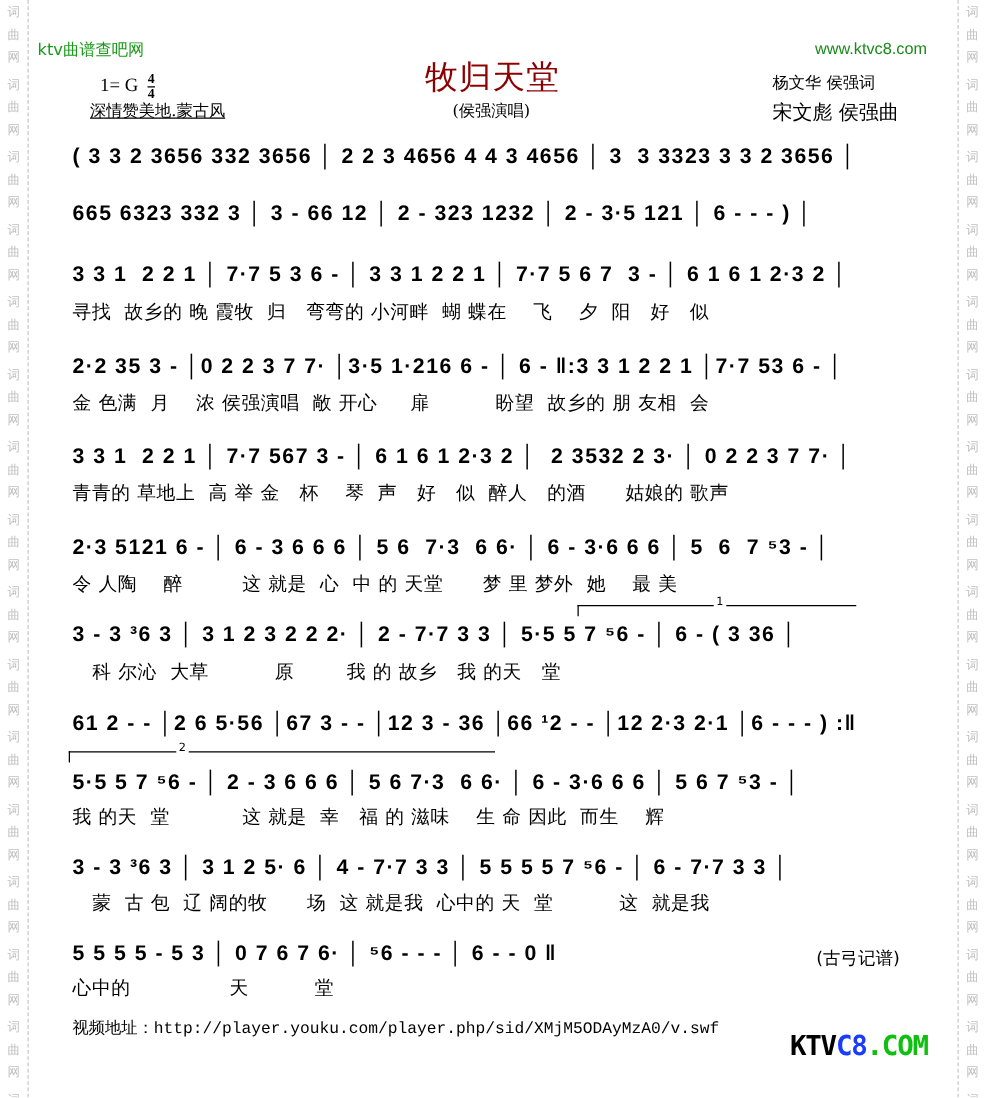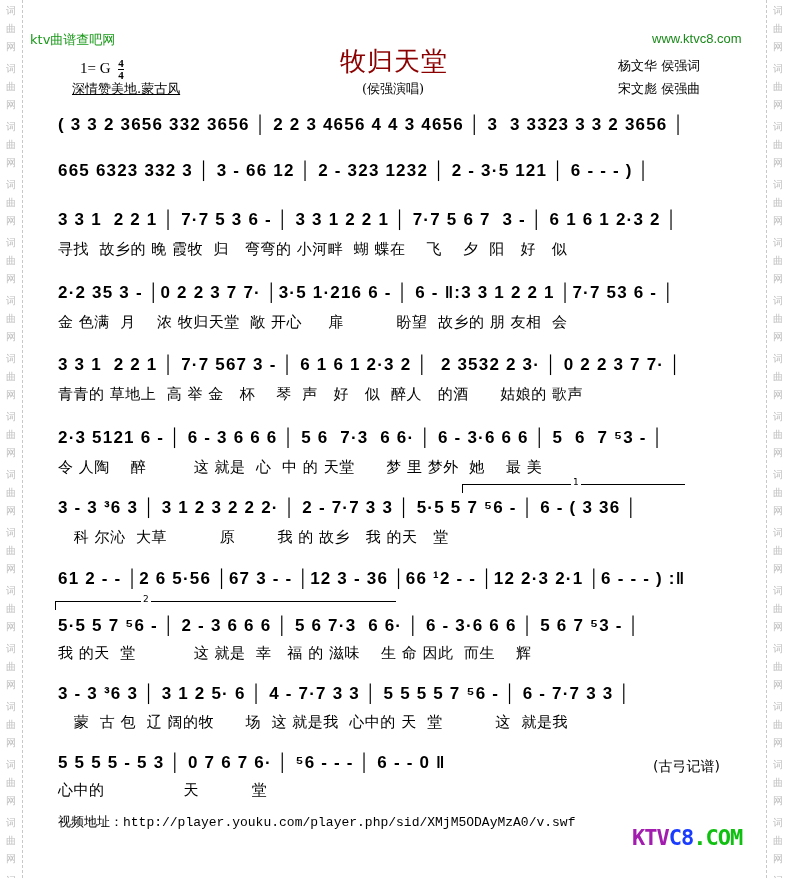--- a/index.html
+++ b/index.html
@@ -12,27 +12,27 @@
   .site-left { left: 30px; top: 31px; font-size: 13px; color: #1a9a1a; }
   .site-right { left: 652px; top: 31px; font-size: 13px; color: #1a8a1a; font-family: "Liberation Sans", sans-serif; }
   .title { left: 340px; top: 44px; font-size: 26px; color: #8b0000; letter-spacing: 1px; }
   .key { left: 80px; top: 58px; font-size: 15px; font-family: Liberation Serif, serif; }
   .frac { display: inline-block; vertical-align: middle; text-align: center; font-size: 11px; font-weight: bold; line-height: 11px; margin-left: 4px; }
   .frac span { display: block; }
   .frac .top { border-bottom: 1px solid #000; }
   .style { left: 72px; top: 80px; font-size: 13px; font-family: "DejaVu Serif", serif; text-decoration: underline; }
   .singer { left: 362px; top: 80px; font-size: 13px; font-family: "DejaVu Serif", serif; }
   .lyricist { left: 618px; top: 57px; font-size: 13px; font-family: "DejaVu Serif", serif; }
-  .composer { left: 618px; top: 80px; font-size: 13px; font-family: "DejaVu Serif", serif; }
+  .composer { left: 618px; top: 80px; font-size: 16px; font-family: "DejaVu Serif", serif; }
   .notes { position: absolute; left: 58px; font-size: 17px; font-weight: bold; font-family: "Liberation Sans", sans-serif; letter-spacing: 1.2px; white-space: pre; }
   .lyrics { position: absolute; left: 58px; font-size: 15px; white-space: pre; letter-spacing: 0.5px; }
   .video { left: 58px; top: 813px; font-size: 13px; font-family: "Liberation Mono", monospace; }
   .recorder { left: 653px; top: 758px; font-size: 14px; }
   .logo { left: 632px; top: 825px; font-size: 22px; font-weight: bold; font-family: "DejaVu Sans Mono", monospace; letter-spacing: -1px; }
-  .logo .k { color: #a21caf; } .logo .b { color: #1a3cff; } .logo .g { color: #10c010; }
+  .logo .k { color: #000000; } .logo .b { color: #1a3cff; } .logo .g { color: #10c010; }
   .bracket { position: absolute; border-top: 1px solid #000; border-left: 1px solid #000; height: 8px; font-size: 9px; }
   .bracket span { position: absolute; top: -8px; background: #fff; padding: 0 2px; }
 </style>
 </head>
 <body>
 
 <div class="side left" id="wmL">
     <div class="wm" style="top: 2px;">词</div>
     <div class="wm" style="top: 20px;">曲</div>
     <div class="wm" style="top: 38px;">网</div>
@@ -146,21 +146,21 @@
 
 <div>
   <div class="notes" style="top:115px">( 3 3 2 3656 332 3656 │ 2 2 3 4656 4 4 3 4656 │ 3  3 3323 3 3 2 3656 │</div>
 
   <div class="notes" style="top:161px">665 6323 332 3 │ 3 - 66 12 │ 2 - 323 1232 │ 2 - 3·5 121 │ 6 - - - ) │</div>
 
   <div class="notes" style="top:210px">3 3 1  2 2 1 │ 7·7 5 3 6 - │ 3 3 1 2 2 1 │ 7·7 5 6 7  3 - │ 6 1 6 1 2·3 2 │</div>
   <div class="lyrics" style="top:240px">寻找  故乡的 晚 霞牧  归   弯弯的 小河畔  蝴 蝶在    飞    夕  阳   好   似</div>
 
   <div class="notes" style="top:283px">2·2 35 3 - │0 2 2 3 7 7· │3·5 1·216 6 - │ 6 - ‖:3 3 1 2 2 1 │7·7 53 6 - │</div>
-  <div class="lyrics" style="top:313px">金 色满  月    浓 牧归天堂  敞 开心     扉          盼望  故乡的 朋 友相  会</div>
+  <div class="lyrics" style="top:313px">金 色满  月    浓 侯强演唱  敞 开心     扉          盼望  故乡的 朋 友相  会</div>
 
   <div class="notes" style="top:355px">3 3 1  2 2 1 │ 7·7 567 3 - │ 6 1 6 1 2·3 2 │  2 3532 2 3· │ 0 2 2 3 7 7· │</div>
   <div class="lyrics" style="top:385px">青青的 草地上  高 举 金   杯    琴  声   好   似  醉人   的酒      姑娘的 歌声</div>
 
   <div class="notes" style="top:428px">2·3 5121 6 - │ 6 - 3 6 6 6 │ 5 6  7·3  6 6· │ 6 - 3·6 6 6 │ 5  6  7 ⁵3 - │</div>
   <div class="lyrics" style="top:458px">令 人陶    醉         这 就是  心  中 的 天堂      梦 里 梦外  她    最 美</div>
 
   <div class="bracket" style="left:462px; top:484px; width:222px">
       <span style="left:108px">1</span>
     </div>

